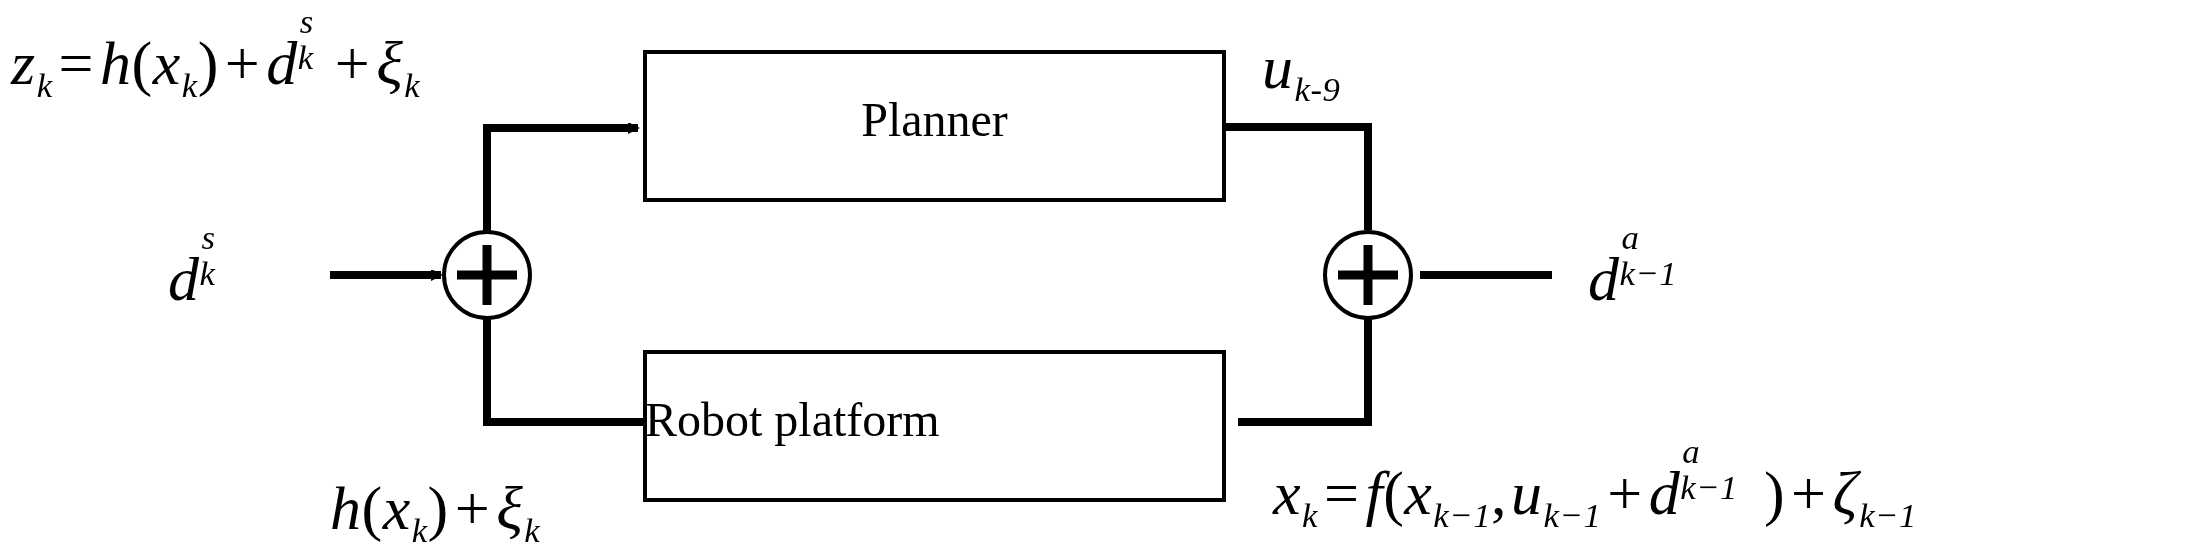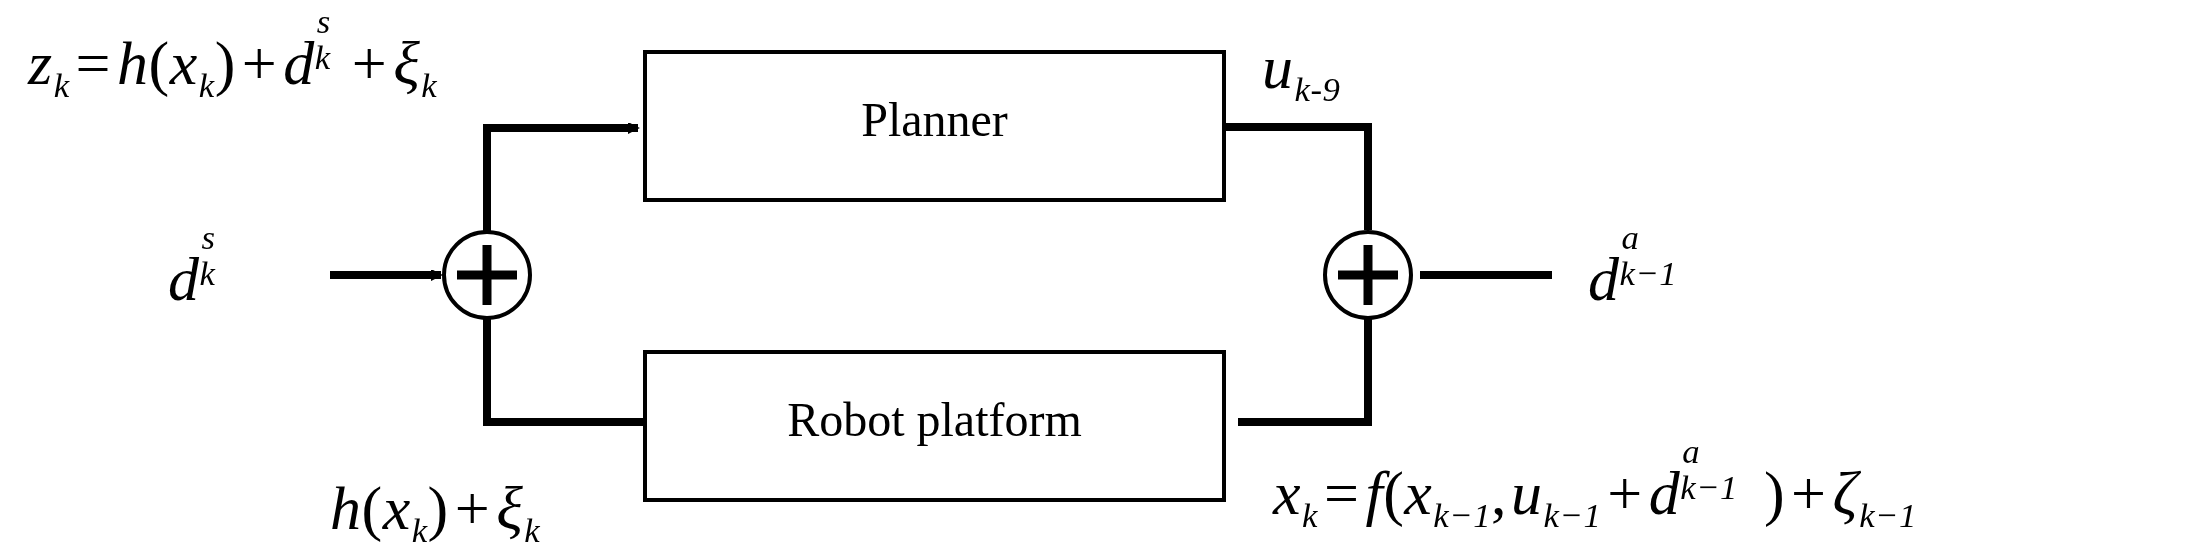--- a/index.html
+++ b/index.html
@@ -117,23 +117,23 @@
 
     <path d="M1552,275 L1420,275" fill="none" stroke="#000000" stroke-width="8" marker-end="url(#arrowSolid)"></path>
 
     <path d="M1368,318 L1368,422 L1238,422" fill="none" stroke="#000000" stroke-width="8" marker-end="url(#arrowSolid)"></path>
 
     <path d="M645,422 L487,422 L487,318" fill="none" stroke="#000000" stroke-width="8"></path>
   </svg>
 
   <div class="boxlabel" style="left:645px; top:92px; width:579px; text-align:center;">Planner</div>
 
-  <div class="boxlabel" style="left:645px; top:392px; width:579px; text-align:center;">Robot platform</div>
+  <div class="boxlabel" style="left:645px; top:392px; width:579px; ">Robot platform</div>
 
-  <div class="lbl math" style="left:28px; top:22px;">
+  <div class="lbl math" style="left:11px; top:22px;">
     <span>z</span><span class="sub">k</span><span class="op">=</span><span>h</span><span class="paren">(</span><span>x</span><span class="sub">k</span><span class="paren">)</span><span class="op">+</span><span>d</span><span class="supsub"><span class="s-up">s</span><span class="s-dn">k</span></span><span class="op">+</span><span>ξ</span><span class="sub">k</span>
   </div>
 
   <div class="lbl math" style="left:168px; top:238px;">
     <span>d</span><span class="supsub"><span class="s-up">s</span><span class="s-dn">k</span></span>
   </div>
 
   <div class="lbl math" style="left:1262px; top:36px;">
     <span>u</span><span class="sub">k-9</span>
   </div>

